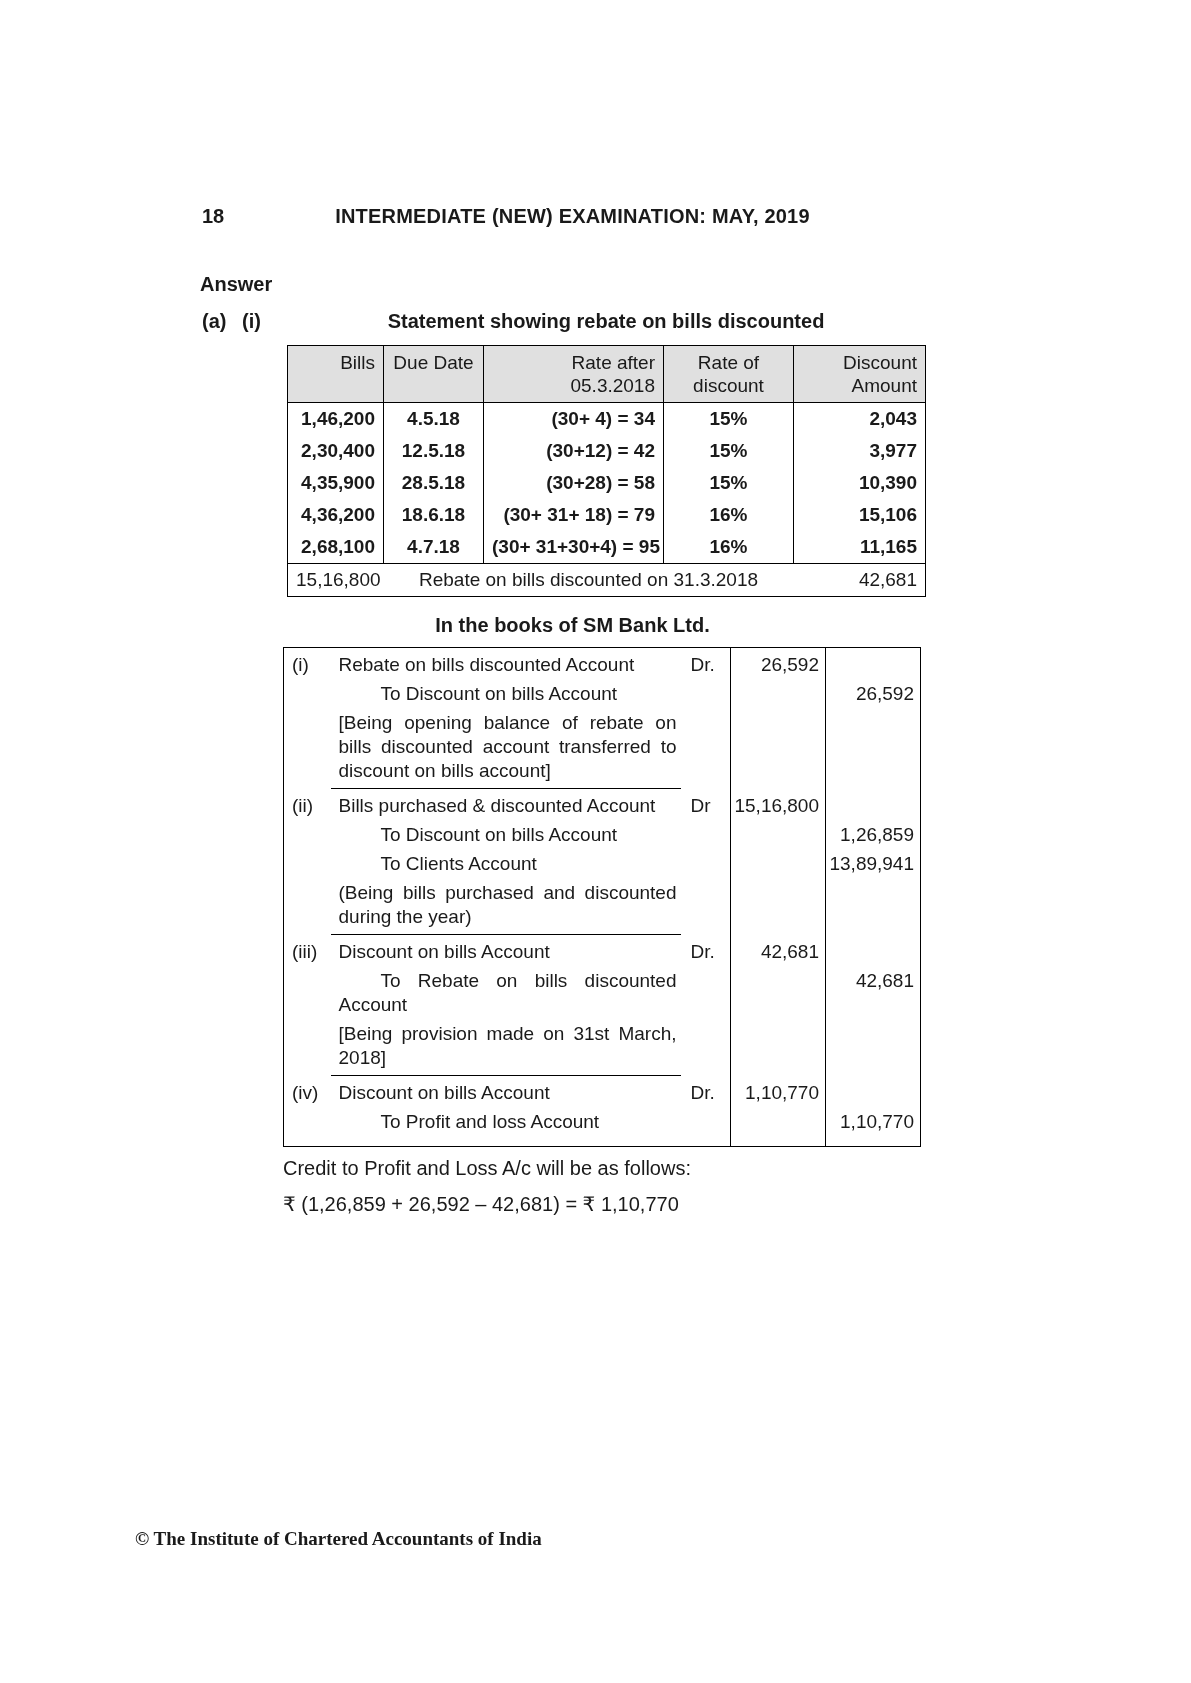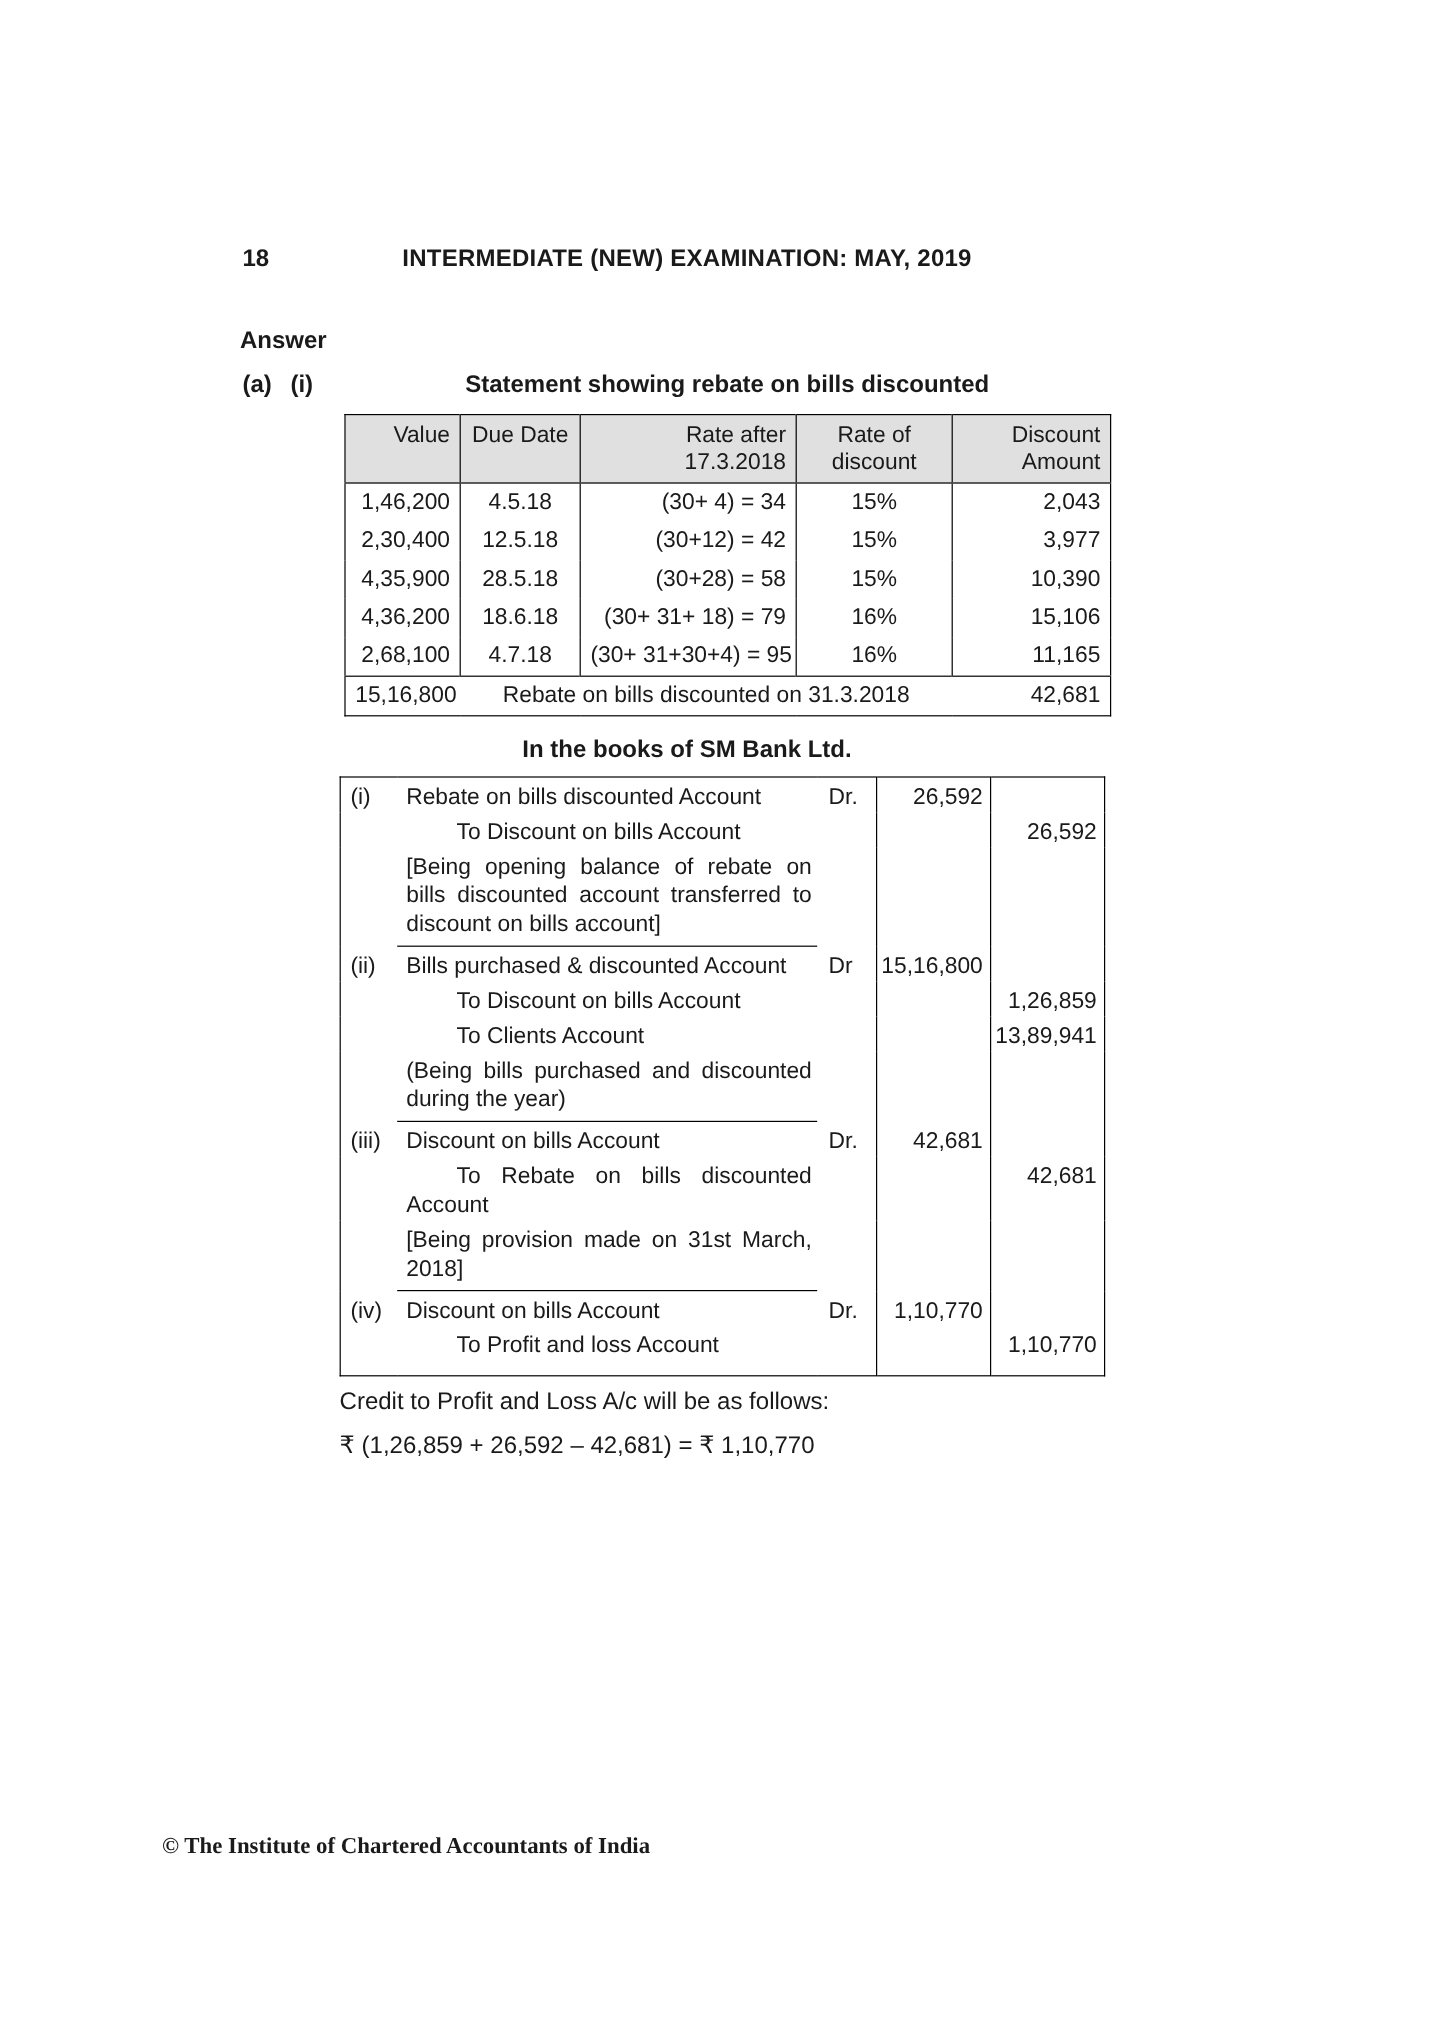--- a/index.html
+++ b/index.html
@@ -24,21 +24,21 @@
   .stmt-title { margin-left:87px; width:638px; text-align:center; font-weight:bold; font-size:20px; }
 
   table { border-collapse:collapse; table-layout:fixed; }
 
   .statement { margin-left:87px; margin-top:8px; width:638px; border:1.5px solid #000; font-size:19px; }
   .statement th {
     background:var(--header-bg,#e0e0e0); font-weight:normal;
     padding:5px 8px; line-height:23px; border-bottom:1px solid #000; vertical-align:top;
   }
   .statement th + th { border-left:1px solid #000; }
-  .statement tbody td { padding:4px 8px; line-height:24px; white-space:nowrap; }
+  .statement tbody td { padding:4px 8px; line-height:24px; white-space:nowrap;font-weight:bold; }
   .statement tbody td + td { border-left:1px solid #000; }
   .statement tfoot td { border-top:1px solid #000; padding:4px 8px; line-height:24px; white-space:nowrap; }
   .ta-r { text-align:right; }
   .ta-c { text-align:center; }
 
   .journal-head1 { margin-top:17px; text-align:center; font-weight:bold; font-size:20px; }
   .journal-head2 { margin-top:3px;  text-align:center; font-weight:bold; font-size:20px; }
 
   .journal { margin-left:83px; margin-top:10px; width:637px; border:1.5px solid #000; font-size:19px; }
   .journal td { vertical-align:top; padding-top:5px; line-height:24px; }
@@ -82,23 +82,23 @@
     <table class="statement">
       <colgroup>
         <col style="width:96px">
           <col style="width:100px">
           <col style="width:180px">
           <col style="width:130px">
           <col style="width:132px">
       </colgroup>
       <thead>
         <tr>
-          <th class="ta-r">Value</th>
+          <th class="ta-r">Bills</th>
           <th class="ta-c">Due Date</th>
-          <th class="ta-r"><span>Rate after</span><br><span>17.3.2018</span></th>
+          <th class="ta-r"><span>Rate after</span><br><span>05.3.2018</span></th>
           <th class="ta-c"><span>Rate of</span><br><span>discount</span></th>
           <th class="ta-r"><span>Discount</span><br><span>Amount</span></th>
         </tr>
       </thead>
       <tbody>
           <tr>
             <td class="ta-r">1,46,200</td>
             <td class="ta-c">4.5.18</td>
             <td class="ta-r">(30+ 4) = 34</td>
             <td class="ta-c">15%</td>

